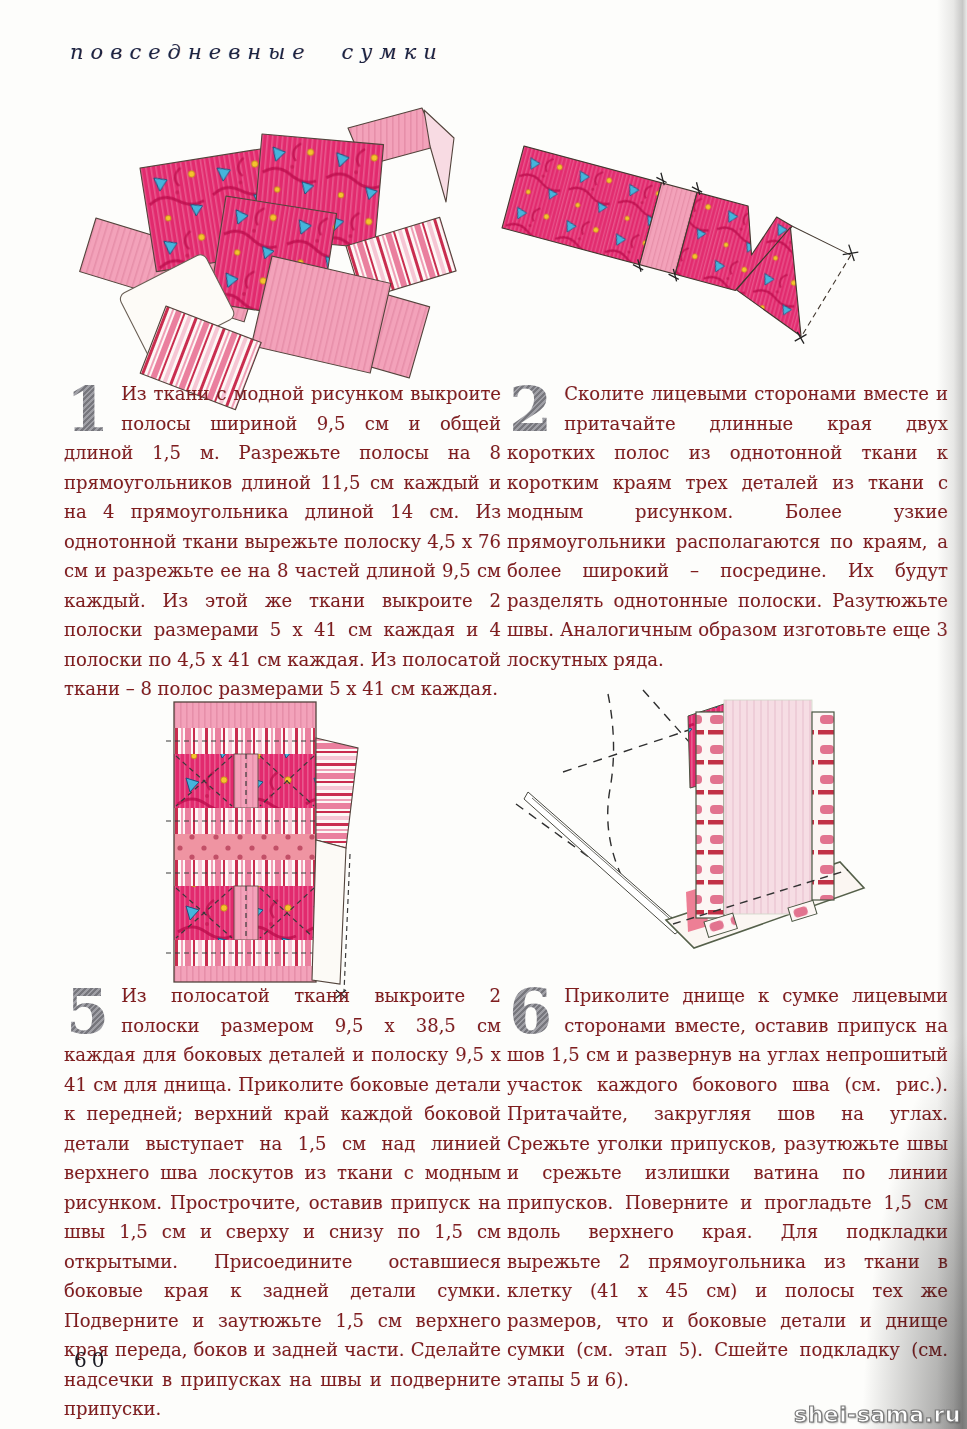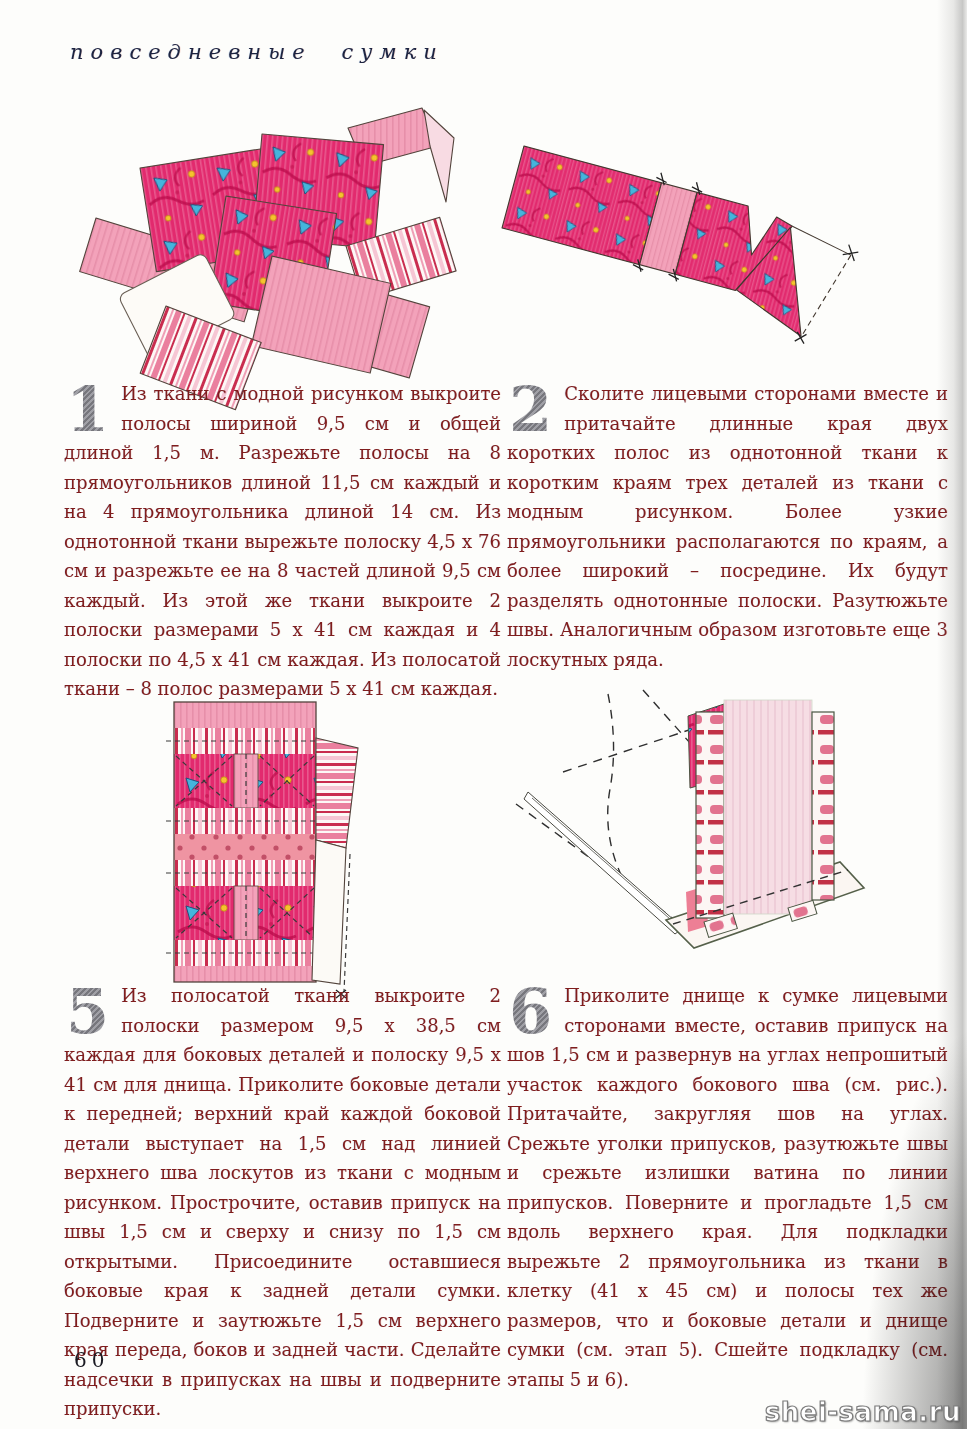--- a/index.html
+++ b/index.html
@@ -50,21 +50,21 @@
   .illus4{left:508px;top:682px;}
 
   .page-number{
     left:66px;top:1348px;
     font-size:20px;letter-spacing:5px;color:#1a1a22;margin-left:8px;
   }
 
   .watermark{
     right:6px;bottom:2px;
     font-family:"DejaVu Sans",sans-serif;
-    font-weight:bold;font-size:26px;
+    font-weight:bold;font-size:22px;
     color:#ffffff;
     -webkit-text-stroke:1.2px #7d7d7d;
     text-shadow:1px 1px 2px rgba(0,0,0,0.45);
     letter-spacing:0.5px;
   }
 
   .scan-edge{
     top:0;right:0;width:30px;height:100%;
     background:linear-gradient(to right,rgba(120,120,120,0) 0%,rgba(120,120,120,0.16) 55%,rgba(95,95,95,0.34) 85%,rgba(170,170,170,0.22) 100%);
     pointer-events:none;

